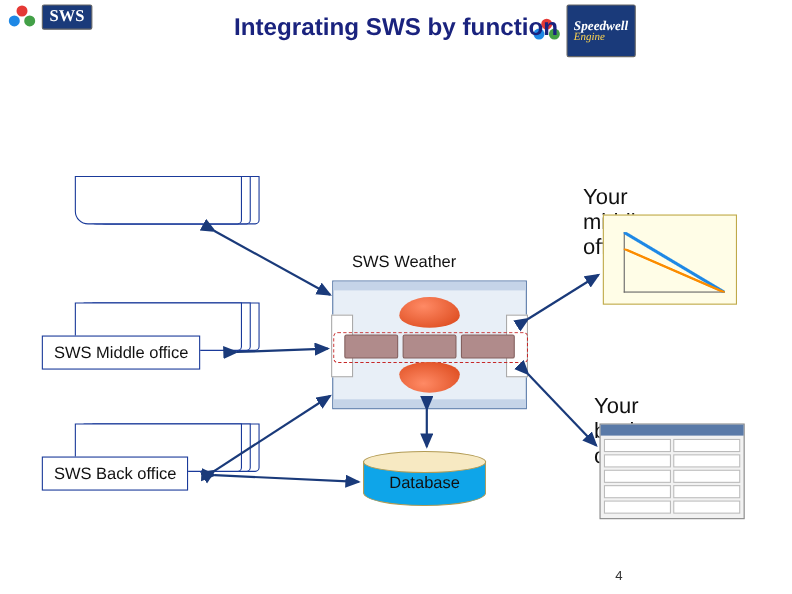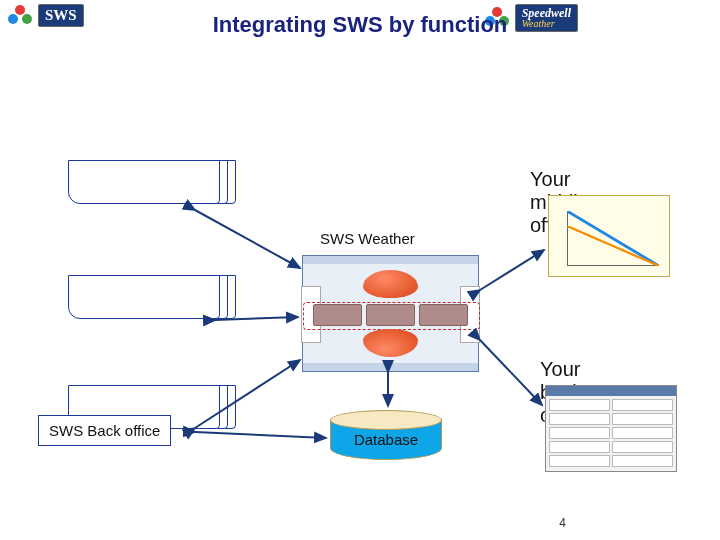--- a/index.html
+++ b/index.html
@@ -8,21 +8,21 @@
 
 .title{position:absolute;top:12px;left:0;width:720px;text-align:center;font-size:22px;font-weight:bold;color:#1a237e;font-family:Verdana,Arial,sans-serif}
 .logo-left{position:absolute;top:4px;left:6px;display:flex;align-items:center;gap:4px}
 .logo-right{position:absolute;top:4px;right:6px;display:flex;align-items:center;gap:4px}
 .logo-bubbles{width:28px;height:22px;position:relative}
 .logo-bubbles span{position:absolute;border-radius:50%}
 .logo-bubbles .b1{width:10px;height:10px;background:#e53935;left:9px;top:0}
 .logo-bubbles .b2{width:10px;height:10px;background:#1e88e5;left:2px;top:9px}
 .logo-bubbles .b3{width:10px;height:10px;background:#43a047;left:16px;top:9px}
 .logo-sws{background:#1a3a7a;color:#fff;font-weight:bold;font-size:15px;padding:2px 6px;border:1px solid #666;border-radius:2px;font-family:Verdana}
-.logo-spw{background:#1a3a7a;border:1px solid #666;border-radius:2px;padding:2px 6px}
+.logo-spw{background:#1a3a7a;border:1px solid #666;border-radius:2px;padding:12px 6px}
 .logo-spw .l1{color:#fff;font-size:12px;font-weight:bold;font-family:Georgia,serif;font-style:italic;line-height:1}
 .logo-spw .l2{color:#ffd54f;font-size:10px;font-family:Georgia,serif;font-style:italic;line-height:1}
 
 
 .stack{position:absolute;width:170px;height:55px}
 .stack .card{position:absolute;width:150px;height:42px;background:#fff;border:1.5px solid #1a3a9a;border-bottom-left-radius:12px;border-bottom-right-radius:4px}
 .stack .c0{left:16px;top:0}
 .stack .c1{left:8px;top:8}
 .stack .c2{left:0;top:16}
 .label-box{position:absolute;background:#fff;border:1.5px solid #1a3a9a;padding:6px 10px;font-size:15px;color:#111}
@@ -77,37 +77,38 @@
     <div class="logo-sws">SWS</div>
   </div>
   <div class="logo-right">
     <div class="logo-bubbles">
         <span class="b1"></span>
         <span class="b2"></span>
         <span class="b3"></span>
       </div>
     <div class="logo-spw">
       <div class="l1">Speedwell</div>
-      <div class="l2">Weather</div>
+      <div class="l2">Engine</div>
     </div>
   </div>
 
   <div class="title">Integrating SWS by function</div>
 
   <div class="stack" style="left:68px;top:160px">
     <div class="card c0"></div>
       <div class="card c1"></div>
       <div class="card c2"></div>
   </div>
 
   <div class="stack" style="left:68px;top:275px">
     <div class="card c0"></div>
       <div class="card c1"></div>
       <div class="card c2"></div>
   </div>
+  <div class="label-box" style="left:38px;top:305px">SWS Middle office</div>
 
   <div class="stack" style="left:68px;top:385px">
     <div class="card c0"></div>
       <div class="card c1"></div>
       <div class="card c2"></div>
   </div>
   <div class="label-box" style="left:38px;top:415px">SWS Back office</div>
 
   <div class="sect" style="left:320px;top:230px">SWS Weather</div>
 

